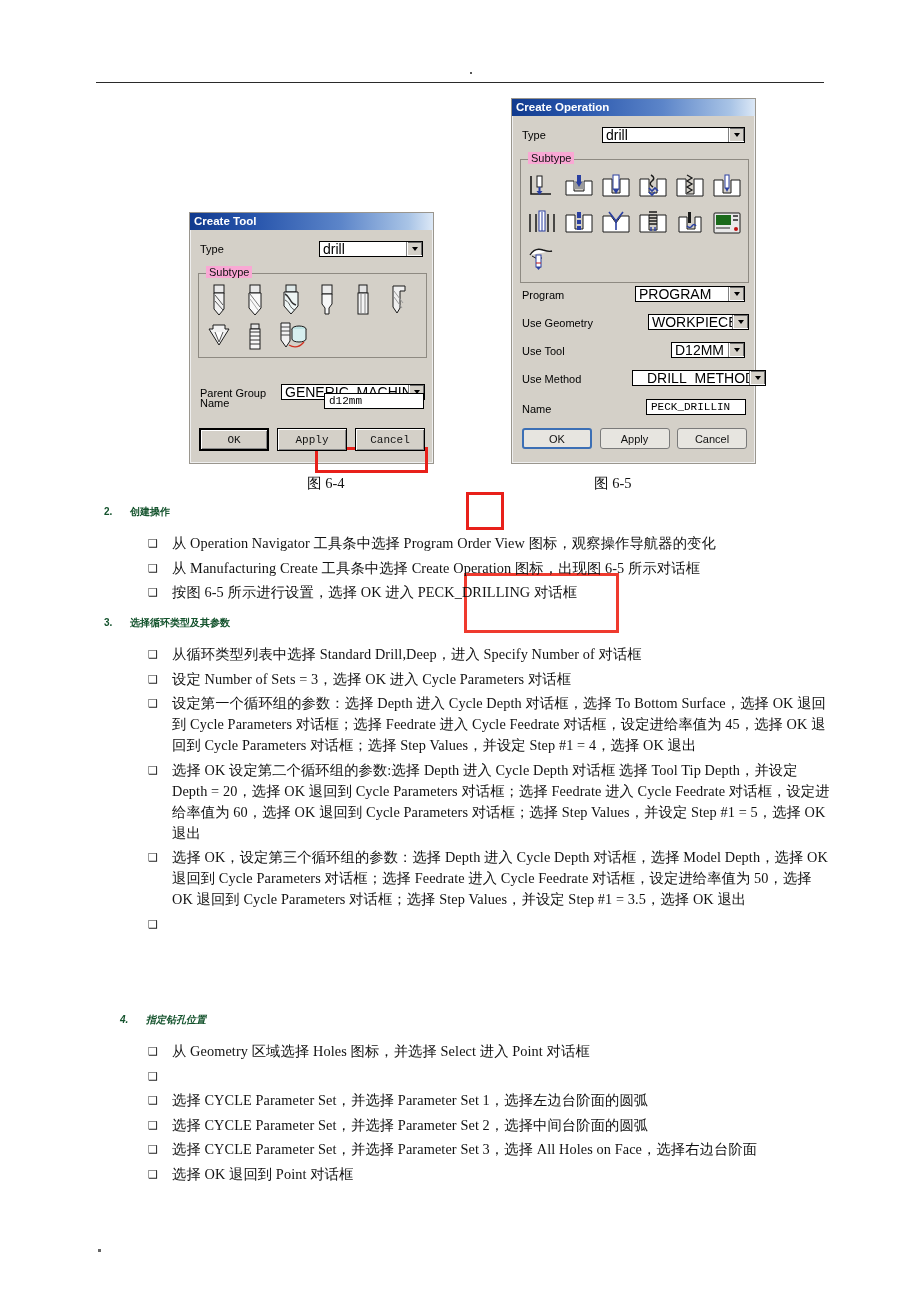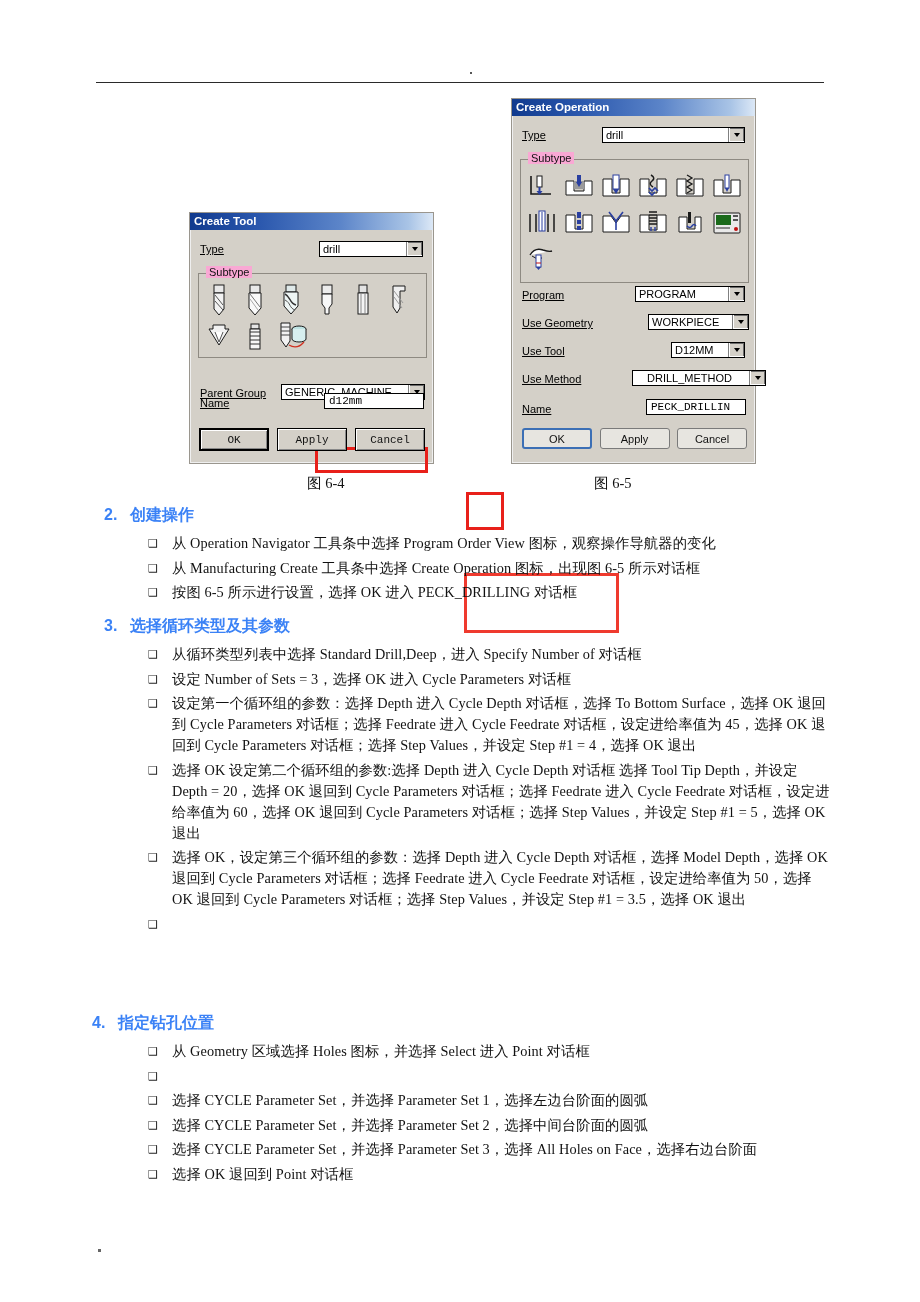--- a/index.html
+++ b/index.html
@@ -19,24 +19,24 @@
   .ftr-dot{position:absolute;left:98px;top:1249px;width:3px;height:3px;background:#666;}
 
   
   .dlg{position:absolute;background:#d4d0c8;border:1px solid #9a968e;
        box-shadow:0 0 0 1px #efefef inset;}
   .dlg .tbar{height:17px;line-height:17px;padding:0 4px;
        font-family:"Liberation Sans","DejaVu Sans",sans-serif;
        font-weight:bold;font-size:11.5px;color:#ffffff;
        background:linear-gradient(to right,#103a8e 0%,#2a57ad 28%,#5c85c9 62%,#a9c4e6 90%,#dce8f6 100%);}
   .row{display:flex;align-items:center;font-family:"Liberation Sans","DejaVu Sans",sans-serif;
-       font-size:11px;color:#000;text-decoration:underline;}
+       font-size:11px;color:#000;}
   .lbl{white-space:nowrap;}
   .combo{background:#ffffff;border:1px solid #000;height:16px;display:flex;align-items:center;
-         box-sizing:border-box;font-size:11px;font-family:"Liberation Sans","DejaVu Sans",sans-serif;}
+         box-sizing:border-box;font-size:14px;font-family:"Liberation Sans","DejaVu Sans",sans-serif;}
   .combo .txt{flex:1;padding:0 3px;overflow:hidden;white-space:nowrap;line-height:14px;}
   .combo .arw{width:15px;height:14px;background:#d4d0c8;border-left:1px solid #808080;
          box-shadow:1px -1px 0 #fff inset,-1px 1px 0 #6b6b6b inset;
          display:flex;align-items:center;justify-content:center;}
   .combo .arw i{display:block;width:0;height:0;border-left:3.5px solid transparent;
          border-right:3.5px solid transparent;border-top:4px solid #000;}
   .tfield{background:#fff;border:1px solid #000;height:16px;box-sizing:border-box;
          font-family:"Liberation Mono","DejaVu Sans Mono",monospace;font-size:11px;
          display:flex;align-items:center;padding:0 4px;}
 
@@ -54,21 +54,21 @@
   .btn.cls.def{border:2px solid #000;}
   .btn.xp{border:1px solid #7a7a7a;border-radius:3px;background:#e7e5e0;
        font-family:"Liberation Sans","DejaVu Sans",sans-serif;}
   .btn.xp.def{border:2px solid #3c6fb5;}
 
   .icocell{display:flex;align-items:center;justify-content:center;}
 
   
   .cap{position:absolute;font-family:"Liberation Serif","DejaVu Serif",serif;font-size:14.5px;}
   .sec{position:absolute;font-family:"Liberation Sans","DejaVu Sans",sans-serif;
-       font-weight:bold;font-size:16px;color:#3b82f6;}
+       font-weight:bold;font-size:10px;color:#14532d;}
   .sec .num{display:inline-block;width:26px;}
   .bullets{position:absolute;left:148px;}
   .bl{display:flex;align-items:flex-start;margin-bottom:3.5px;}
   .bl .mk{width:24px;flex:none;font-size:11px;color:#222;line-height:21px;
        font-family:"DejaVu Sans",sans-serif;}
   .bl .bd{font-family:"Liberation Serif","DejaVu Serif",serif;font-size:14.3px;
        line-height:21px;letter-spacing:.1px;}
 </style>
 </head>
 <body>
@@ -423,21 +423,21 @@
       </div>
     <div class="bl">
         <span class="mk">❑</span>
         <span class="bd">选择 OK，设定第三个循环组的参数：选择 Depth 进入 Cycle Depth 对话框，选择 Model Depth，选择 OK 退回到 Cycle Parameters 对话框；选择 Feedrate 进入 Cycle Feedrate 对话框，设定进给率值为 50，选择 OK 退回到 Cycle Parameters 对话框；选择 Step Values，并设定 Step #1 = 3.5，选择 OK 退出</span>
       </div>
     <div class="bl">
         <span class="mk">❑</span>
       </div>
   </div>
 
-  <div class="sec" style="left:92px;top:1013px;">
+  <div class="sec" style="left:120px;top:1013px;font-style:italic;">
     <span class="num">4.</span><span>指定钻孔位置</span>
   </div>
   <div class="bullets" style="top:1041px;width:690px;">
     <div class="bl">
         <span class="mk">❑</span>
         <span class="bd">从 Geometry 区域选择 Holes 图标，并选择 Select 进入 Point 对话框</span>
       </div>
     <div class="bl">
         <span class="mk">❑</span>
       </div>

